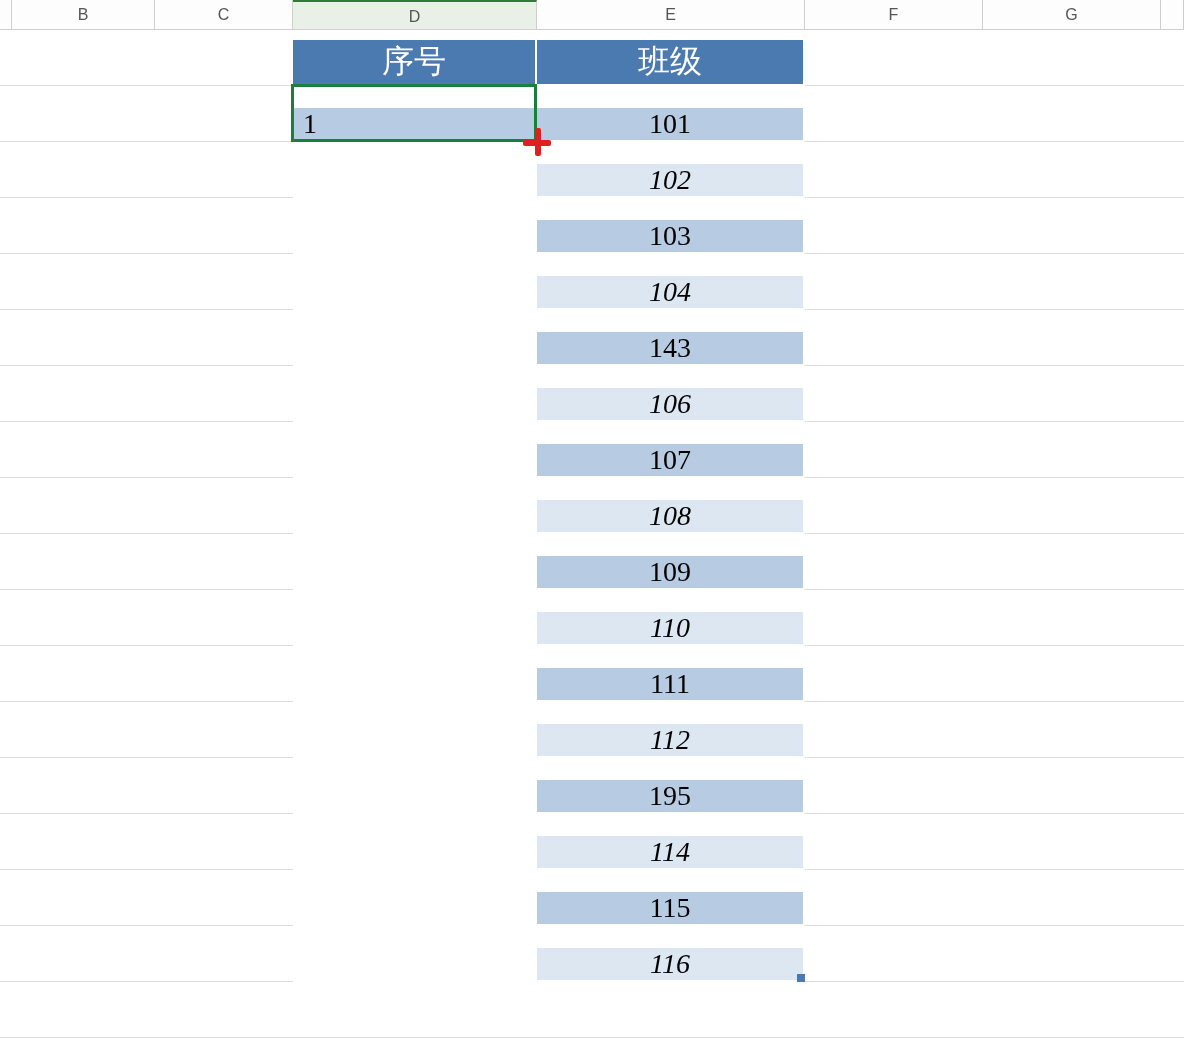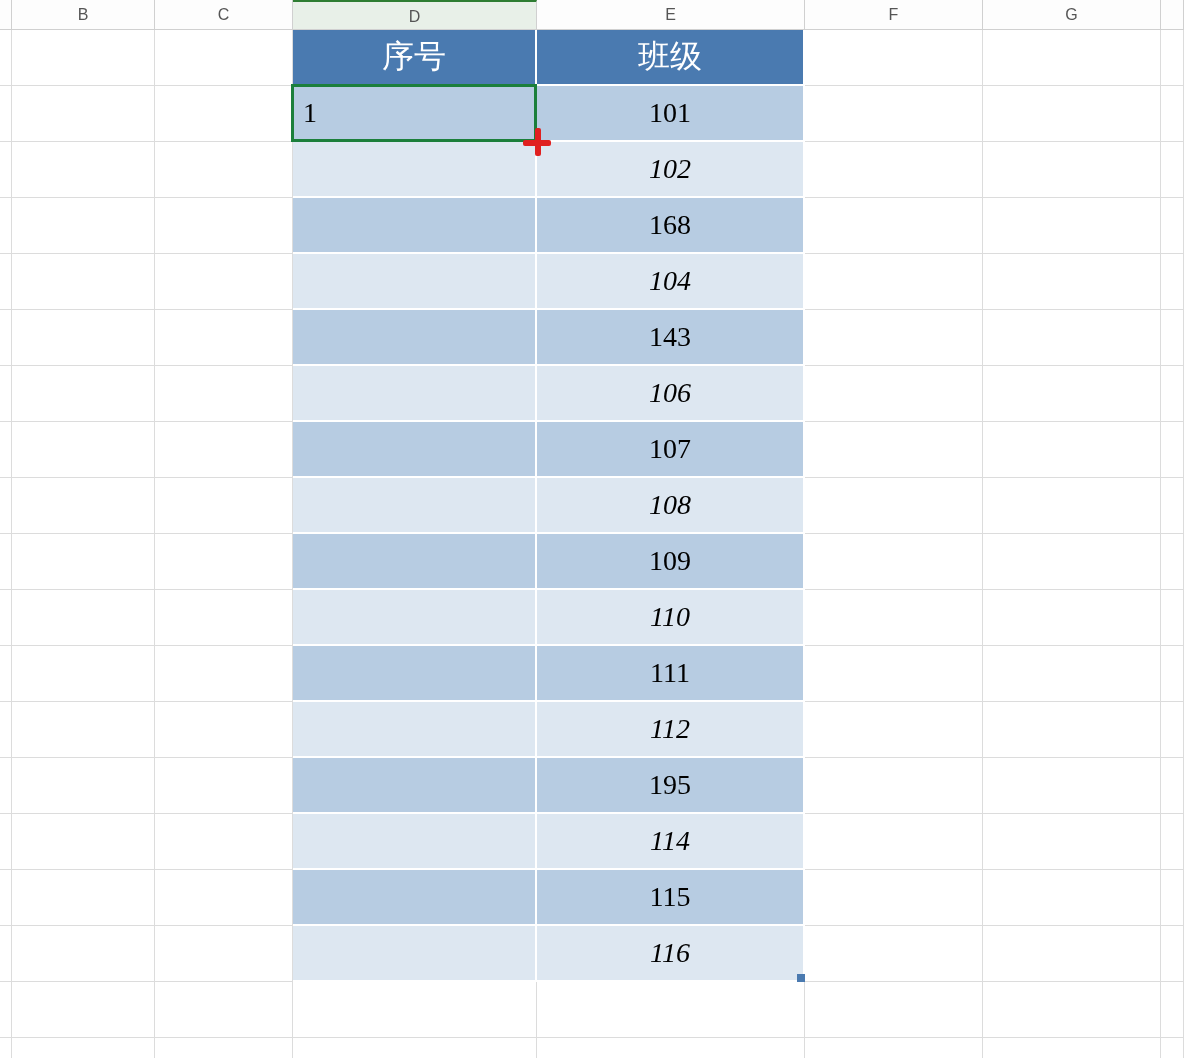--- a/index.html
+++ b/index.html
@@ -33,20 +33,21 @@
   .col-header.sel {
     background: #e8f0e8;
     border-top: 2px solid #2e7d32;
   }
   .rows {
     position: relative;
   }
   .row {
     display: flex;
     height: 56px;
+    align-items: flex-end;
   }
   .cell {
     border-right: 1px solid #dcdcdc;
     border-bottom: 1px solid #dcdcdc;
     font-size: 26px;
     display: flex;
     align-items: center;
     justify-content: center;
     background: #ffffff;
   }
@@ -153,21 +154,21 @@
         <div class="cell w-e stripe-light">102</div>
         <div class="cell w-f"></div>
         <div class="cell w-g"></div>
         <div class="cell w-h"></div>
       </div>
       <div class="row">
         <div class="cell w-a"></div>
         <div class="cell w-b"></div>
         <div class="cell w-c"></div>
         <div class="cell w-d stripe-dark left"></div>
-        <div class="cell w-e stripe-dark">168</div>
+        <div class="cell w-e stripe-dark">103</div>
         <div class="cell w-f"></div>
         <div class="cell w-g"></div>
         <div class="cell w-h"></div>
       </div>
       <div class="row">
         <div class="cell w-a"></div>
         <div class="cell w-b"></div>
         <div class="cell w-c"></div>
         <div class="cell w-d stripe-light left"></div>
         <div class="cell w-e stripe-light">104</div>

